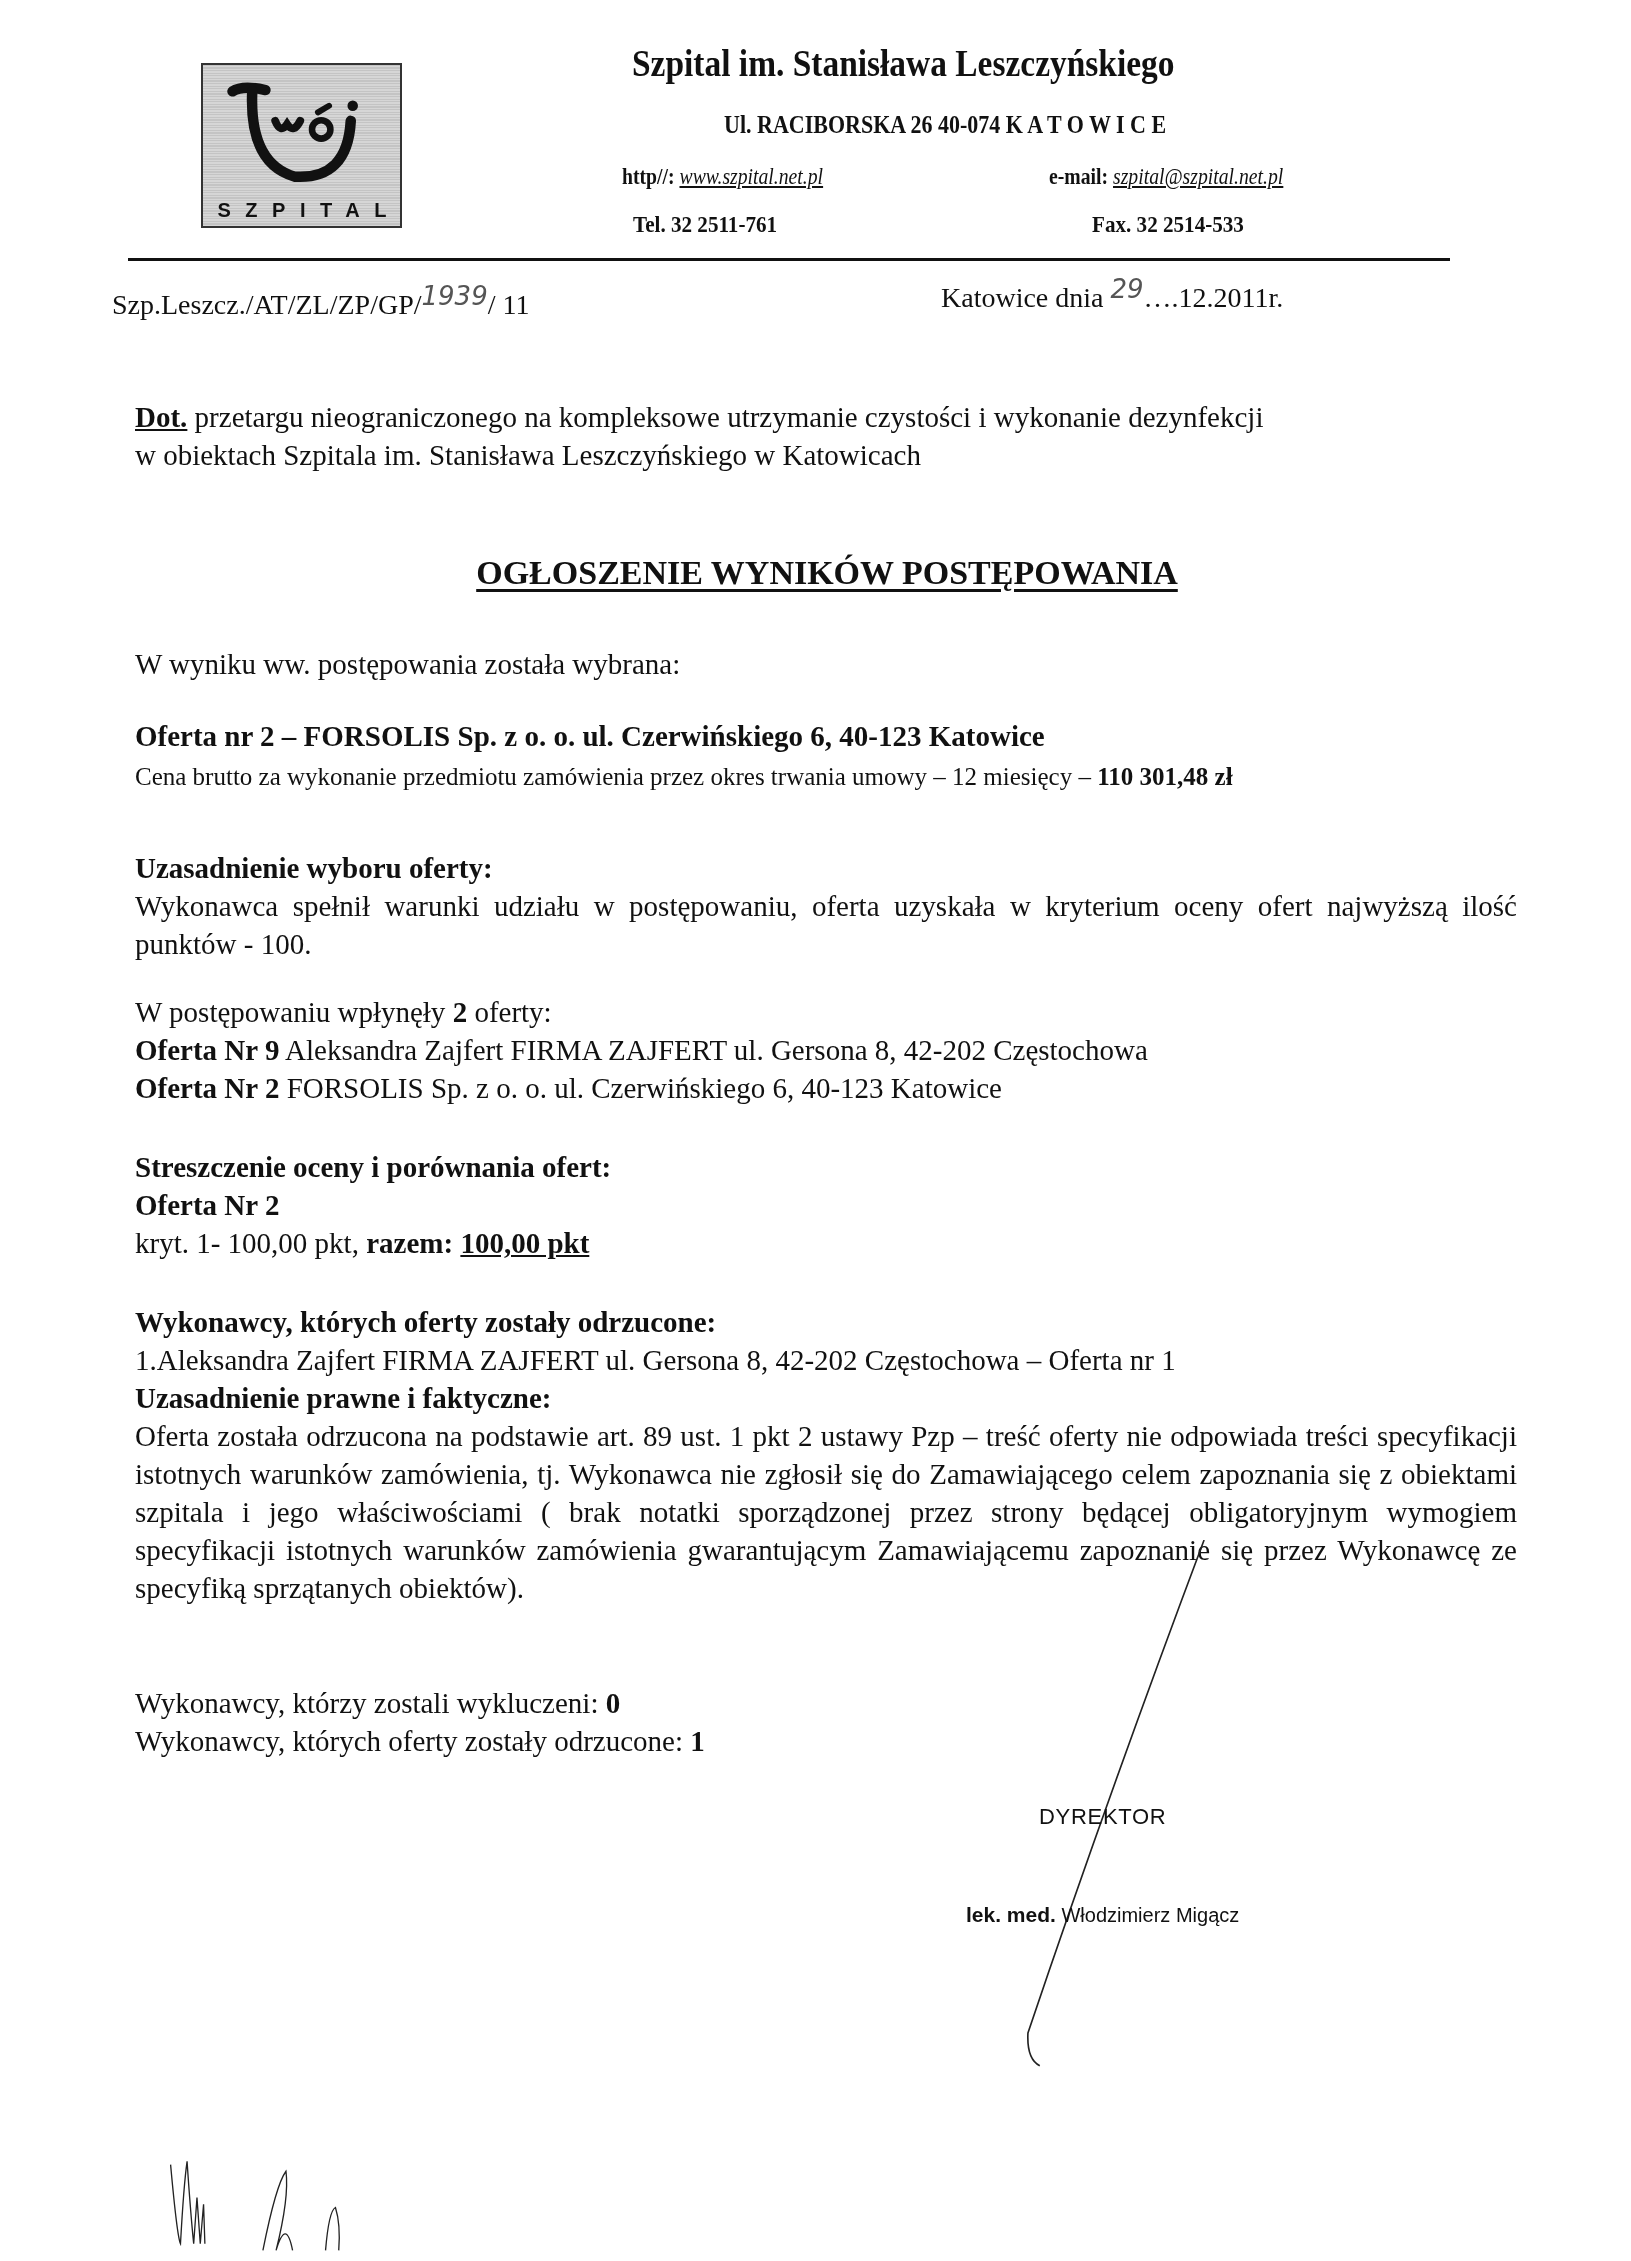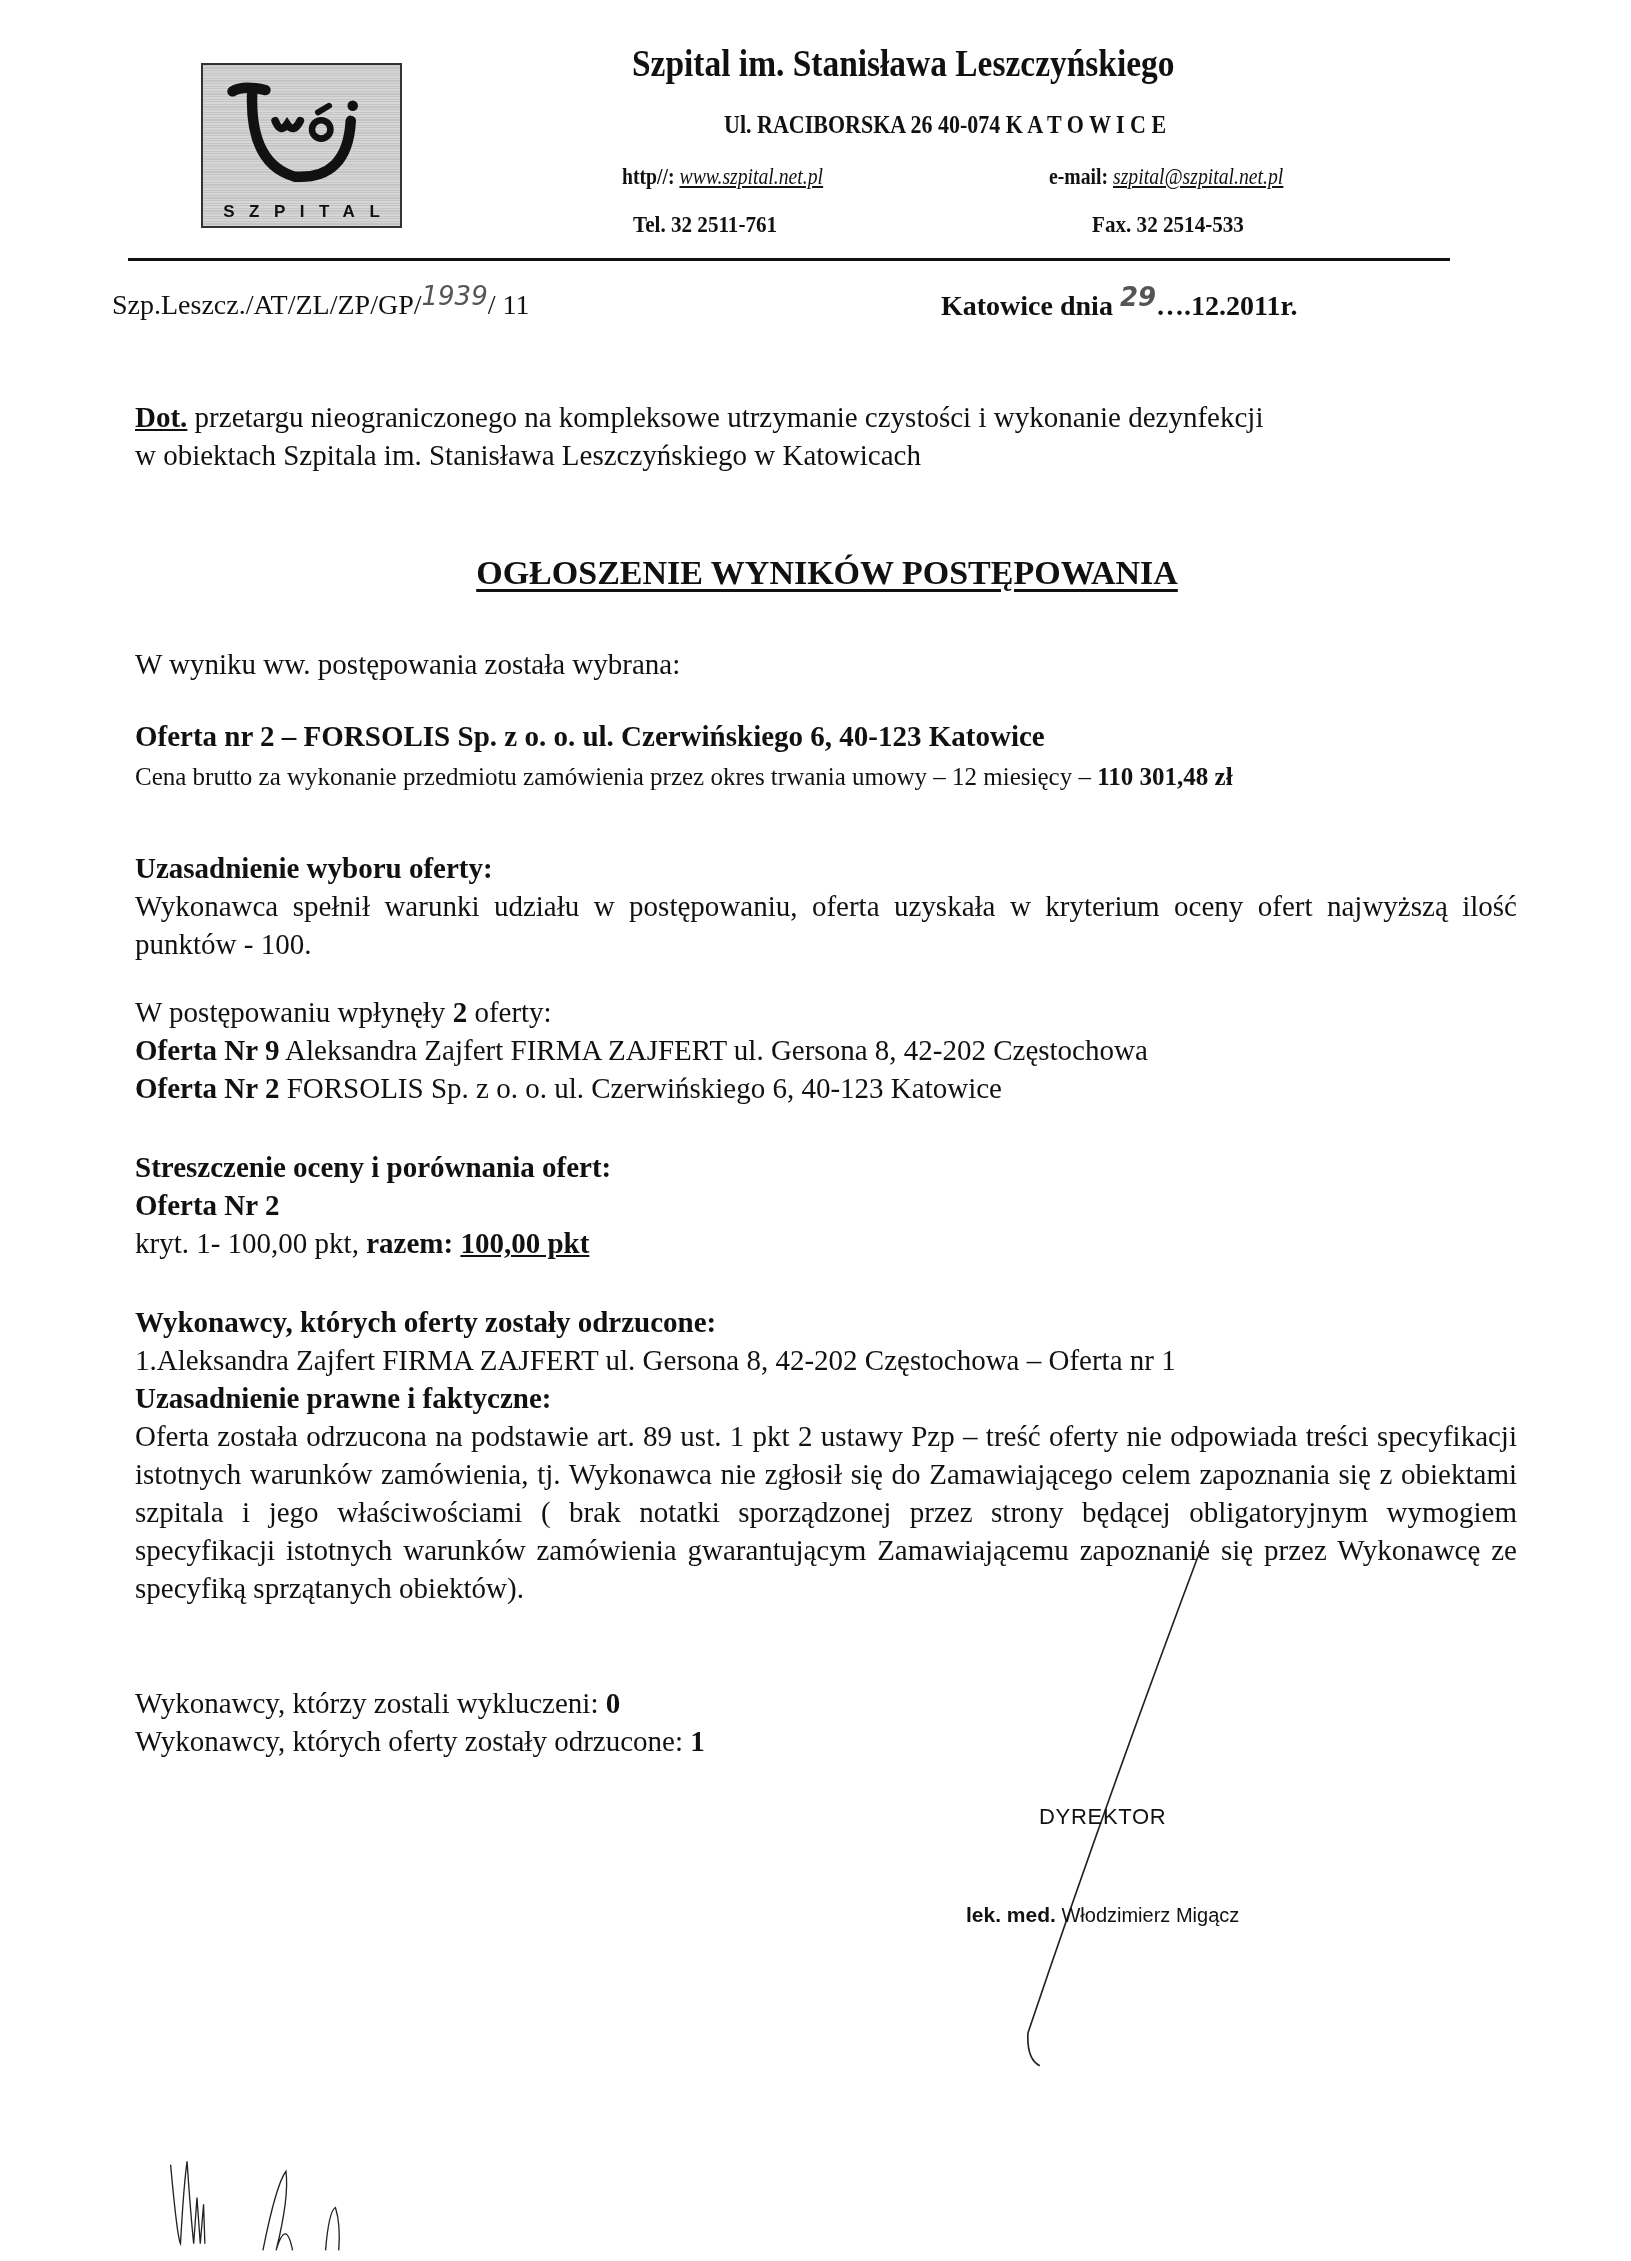--- a/index.html
+++ b/index.html
@@ -5,32 +5,32 @@
   html, body { margin:0; padding:0; background:#ffffff; }
   body { width:1632px; height:2261px; position:relative; overflow:hidden;
          font-family:"Liberation Serif","DejaVu Serif",serif; color:#111; }
   .abs { position:absolute; }
   
   .logo { left:201px; top:63px; width:197px; height:161px; border:2px solid #333;
           background: repeating-linear-gradient(0deg,#d6d6d6 0 1.3px,#c4c4c4 1.3px 2.6px); }
   .logo svg { position:absolute; left:0; top:0; }
   .logo-text { position:absolute; left:0; right:0; bottom:4px; text-align:center;
                font-family:"Liberation Sans","DejaVu Sans",sans-serif; font-weight:bold;
-               font-size:17px; letter-spacing:14.5px; padding-left:14.5px; color:#111; }
+               font-size:20px; letter-spacing:14.5px; padding-left:14.5px; color:#111; }
   .hosp-name { left:632px; top:41px; font-size:38px; font-weight:bold; transform:scaleX(0.88); transform-origin:left; }
   .addr { left:724px; top:111px; font-size:25px; font-weight:bold; transform:scaleX(0.88); transform-origin:left; }
   .http { left:622px; top:164px; font-size:22.4px; font-weight:bold; transform:scaleX(0.88); transform-origin:left; }
   .http a, .email a { font-style:italic; font-weight:normal; color:#111; text-decoration:underline; }
   .email { left:1049px; top:164px; font-size:22.4px; font-weight:bold; transform:scaleX(0.88); transform-origin:left; }
   .tel { left:633px; top:211px; font-size:24px; font-weight:bold; transform:scaleX(0.88); transform-origin:left; }
   .fax { left:1092px; top:211px; font-size:24px; font-weight:bold; transform:scaleX(0.88); transform-origin:left; }
   .rule { left:128px; top:258px; width:1322px; height:3.3px; background:#111; }
   
   .ref { left:112px; top:289px; font-size:28px; }
-  .date { left:941px; top:290px; font-size:28px;font-weight:bold; }
+  .date { left:941px; top:282px; font-size:28px; }
   .hand { font-family:"DejaVu Sans",sans-serif; font-style:italic; color:#555; font-size:26px; position:relative; top:-9.2px; }
   .u { text-decoration:underline; }
   .b { font-weight:bold; }
   .blk { left:135px; width:1382px; font-size:29px; line-height:38px; }
   .small { font-size:25px; }
   .justify { text-align:justify; text-align-last:left; }
   .dyrektor { left:1039px; top:1804px; font-family:"Liberation Sans","DejaVu Sans",sans-serif; font-size:22px; letter-spacing:0.7px; }
   .lekmed { left:966px; top:1903px; font-family:"Liberation Sans","DejaVu Sans",sans-serif; font-size:20px; }
   .lekmed b { font-size:21px; }
   .scribble { left:164px; top:2158px; }

